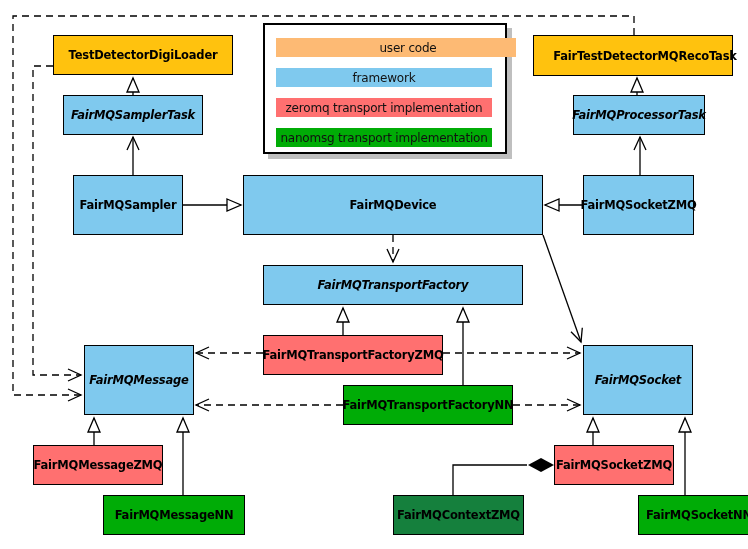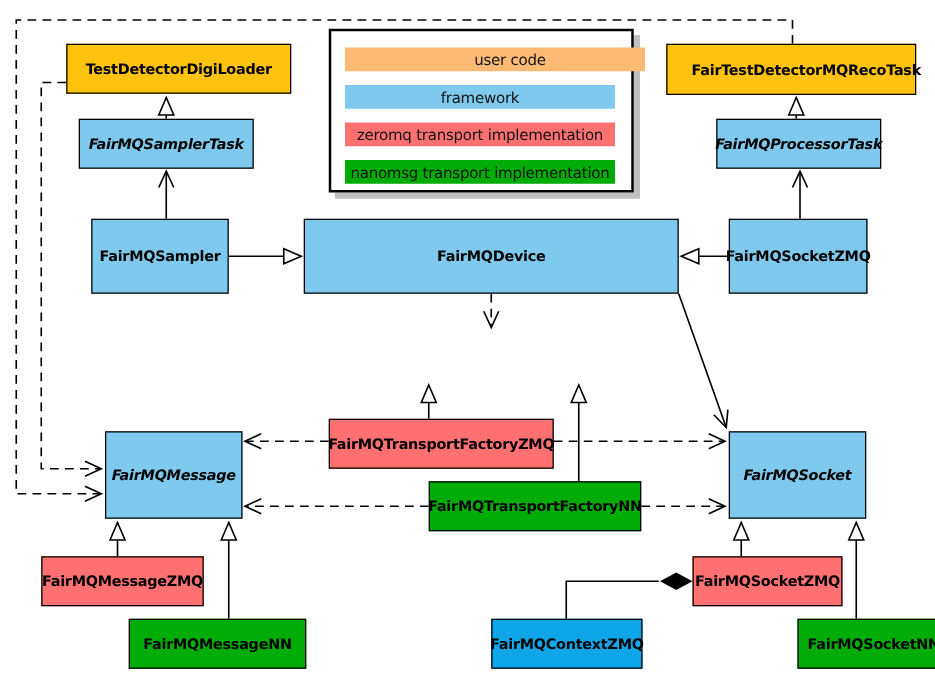--- a/index.html
+++ b/index.html
@@ -101,32 +101,33 @@
   <div class="node" style="left: 73px; top: 175px; width: 110px; height: 60px; background: rgb(127, 201, 238);">FairMQSampler</div>
 
   <div class="node" style="left: 243px; top: 175px; width: 300px; height: 60px; background: rgb(127, 201, 238);">FairMQDevice</div>
 
   <div class="node" style="left: 533px; top: 35px; width: 200px; height: 41px; background: rgb(255, 194, 14); padding-left: 24px;">FairTestDetectorMQRecoTask</div>
 
   <div class="node abstract" style="left: 573px; top: 95px; width: 132px; height: 40px; background: rgb(127, 201, 238);">FairMQProcessorTask</div>
 
   <div class="node" style="left: 583px; top: 175px; width: 111px; height: 60px; background: rgb(127, 201, 238);">FairMQSocketZMQ</div>
 
+  <div class="node abstract" style="left: 263px; top: 265px; width: 260px; height: 40px; background: rgb(127, 201, 238);">FairMQTransportFactory</div>
 
   <div class="node" style="left: 263px; top: 335px; width: 180px; height: 40px; background: rgb(255, 112, 112);">FairMQTransportFactoryZMQ</div>
 
   <div class="node" style="left: 343px; top: 385px; width: 170px; height: 40px; background: rgb(0, 172, 6);">FairMQTransportFactoryNN</div>
 
   <div class="node abstract" style="left: 84px; top: 345px; width: 110px; height: 70px; background: rgb(127, 201, 238);">FairMQMessage</div>
 
   <div class="node abstract" style="left: 583px; top: 345px; width: 110px; height: 70px; background: rgb(127, 201, 238);">FairMQSocket</div>
 
   <div class="node" style="left: 33px; top: 445px; width: 130px; height: 40px; background: rgb(255, 112, 112);">FairMQMessageZMQ</div>
 
   <div class="node" style="left: 103px; top: 495px; width: 142px; height: 40px; background: rgb(0, 172, 6);">FairMQMessageNN</div>
 
-  <div class="node" style="left: 393px; top: 495px; width: 121px; height: 40px; background: #0ea5e9;">FairMQContextZMQ</div>
+  <div class="node" style="left: 393px; top: 495px; width: 131px; height: 40px; background: #15803d;">FairMQContextZMQ</div>
 
   <div class="node" style="left: 554px; top: 445px; width: 120px; height: 40px; background: rgb(255, 112, 112);">FairMQSocketZMQ</div>
 
   <div class="node" style="left: 602px; top: 495px; width: 122px; height: 40px; background: rgb(0, 172, 6); margin-left: 36px;">FairMQSocketNN</div>
 
 </div>
 
 </body></html>

